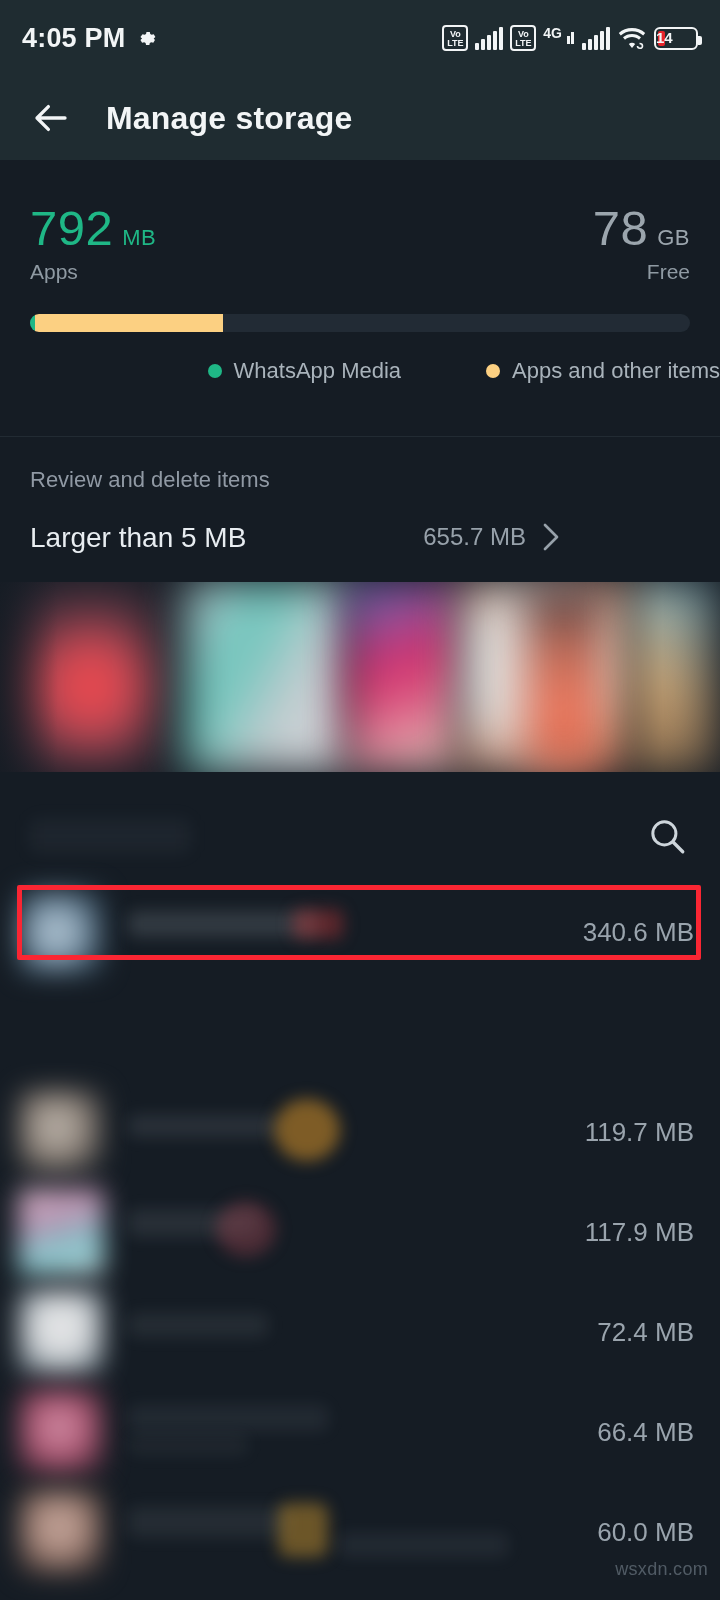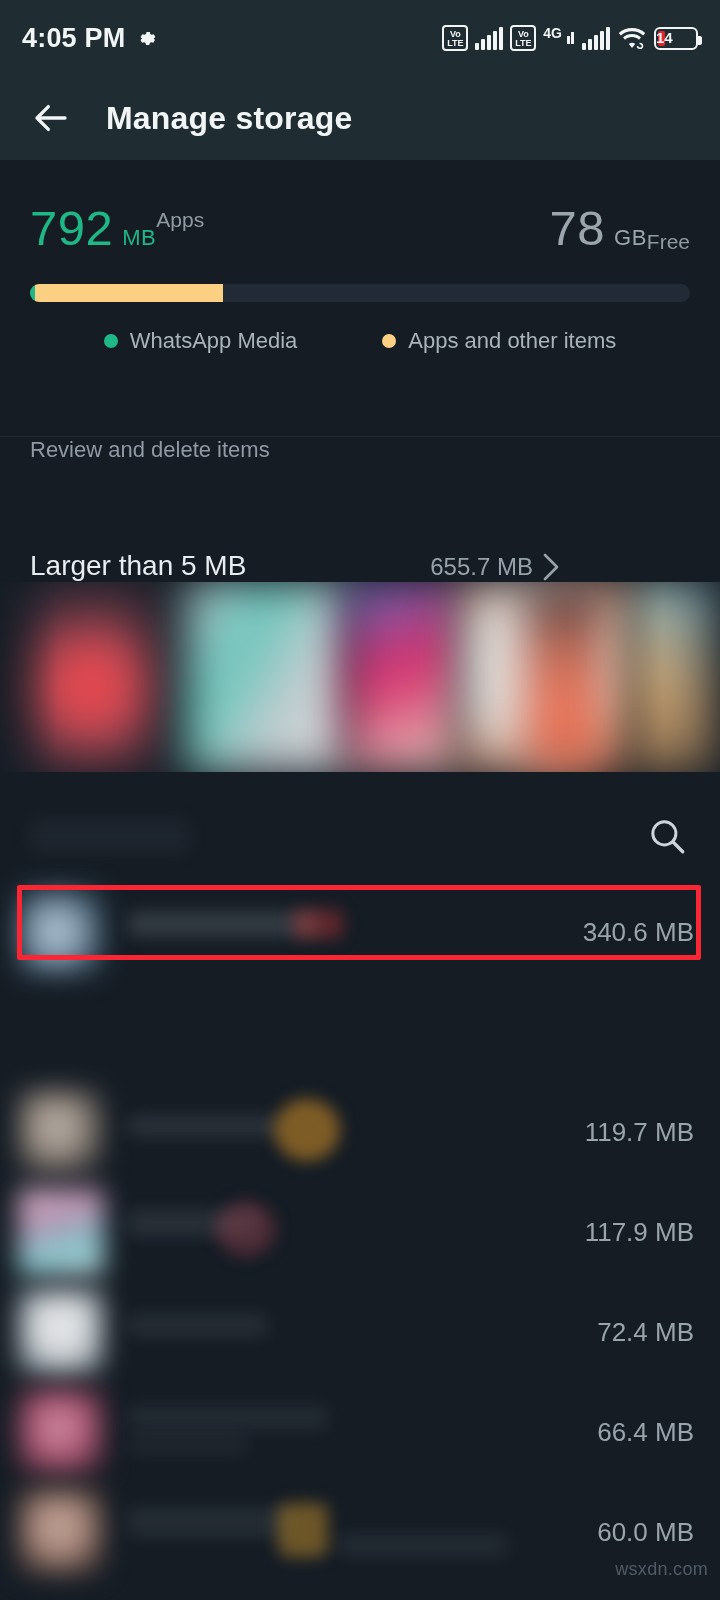--- a/index.html
+++ b/index.html
@@ -63,56 +63,56 @@
   .appbar {
     position:absolute; top:76px; left:0; width:720px; height:84px;
     background:#1f2c31; display:flex; align-items:center; gap:34px; padding-left:30px;
   }
   .back-arrow { width:42px; height:42px; display:block; cursor:pointer; }
   .appbar-title { color:#f2f5f6; font-size:32px; font-weight:700; letter-spacing:.2px; }
 
   
   .summary { position:absolute; top:160px; left:0; width:720px; height:277px; background:#151c24; }
   .summary-row { display:flex; justify-content:space-between; align-items:flex-start; padding:42px 30px 0; }
-  .stat { display:flex; flex-direction:row;justify-content:flex-end; }
+  .stat { display:flex; flex-direction:column;justify-content:flex-end; }
   .stat.right { align-items:flex-end; }
   .stat-amount { display:flex; align-items:baseline; gap:9px; }
   .stat-num { font-size:49px; font-weight:400; line-height:52px; letter-spacing:.5px; }
   .stat-unit { font-size:22px; font-weight:400; letter-spacing:.5px; }
   .stat-label { font-size:21px; margin-top:6px; }
   .used .stat-num, .used .stat-unit { color:#1fb786; }
   .used .stat-label { color:#8f9aa3; }
   .free .stat-num { color:#9ba5ad; }
   .free .stat-unit { color:#9ba5ad; }
   .free .stat-label { color:#8f9aa3; }
 
   .bar-wrap { margin:30px 30px 0; height:18px; position:relative; }
   .bar-track { position:absolute; inset:0; background:#222b35; border-radius:9px; overflow:hidden; display:flex; }
   .bar-seg-media { background:#1fb786; }
   .bar-seg-apps { background:#fcd082; }
 
-  .legend { display:flex; justify-content:center; gap:85px; margin-top:26px; }
+  .legend { display:flex; justify-content:flex-end; gap:85px; margin-top:26px; }
   .legend-item { display:flex; align-items:center; gap:12px; }
   .legend-dot { width:14px; height:14px; border-radius:50%; display:block; }
   .legend-label { color:#a9b3bb; font-size:22px; }
   .divider { position:absolute; bottom:0; left:0; width:720px; height:1px; background:#222b33; }
 
   
   .review-header {
     position:absolute; top:437px; left:0; width:720px; height:85px;
-    display:flex; align-items:flex-start; padding-left:30px;
+    display:flex; align-items:center; padding-left:30px;
   }
   .review-header span { color:#9099a4; font-size:22px; }
 
   .larger-row {
     position:absolute; top:522px; left:0; width:580px; height:60px;
-    display:flex; align-items:flex-end; justify-content:space-between; padding:0 20px 0 30px;
+    display:flex; align-items:flex-start; justify-content:space-between; padding:0 20px 0 30px;
   }
   .larger-title { color:#e8edf1; font-size:28px; }
-  .larger-right { display:flex; align-items:center; gap:9px; }
+  .larger-right { display:flex; align-items:center; gap:16px; }
   .larger-size { color:#97a1aa; font-size:24px; }
   .chev { width:18px; height:30px; display:block; }
 
   
   .thumbstrip { position:absolute; top:582px; left:0; width:720px; height:190px; overflow:hidden; }
   .thumb { position:absolute; top:0; height:190px; filter:blur(22px); opacity:.95; }
   .t1 { left:18px;  width:140px; background:
         radial-gradient(circle at 52% 55%, #ff4545 0%, #e0505d 32%, #5a3440 60%, #1b2530 100%); }
   .t2 { left:186px; width:160px; background:
         linear-gradient(120deg,#bfcdd4 0%, #6fd0c4 35%, #cfd6da 65%, #e2e6e9 100%); }

